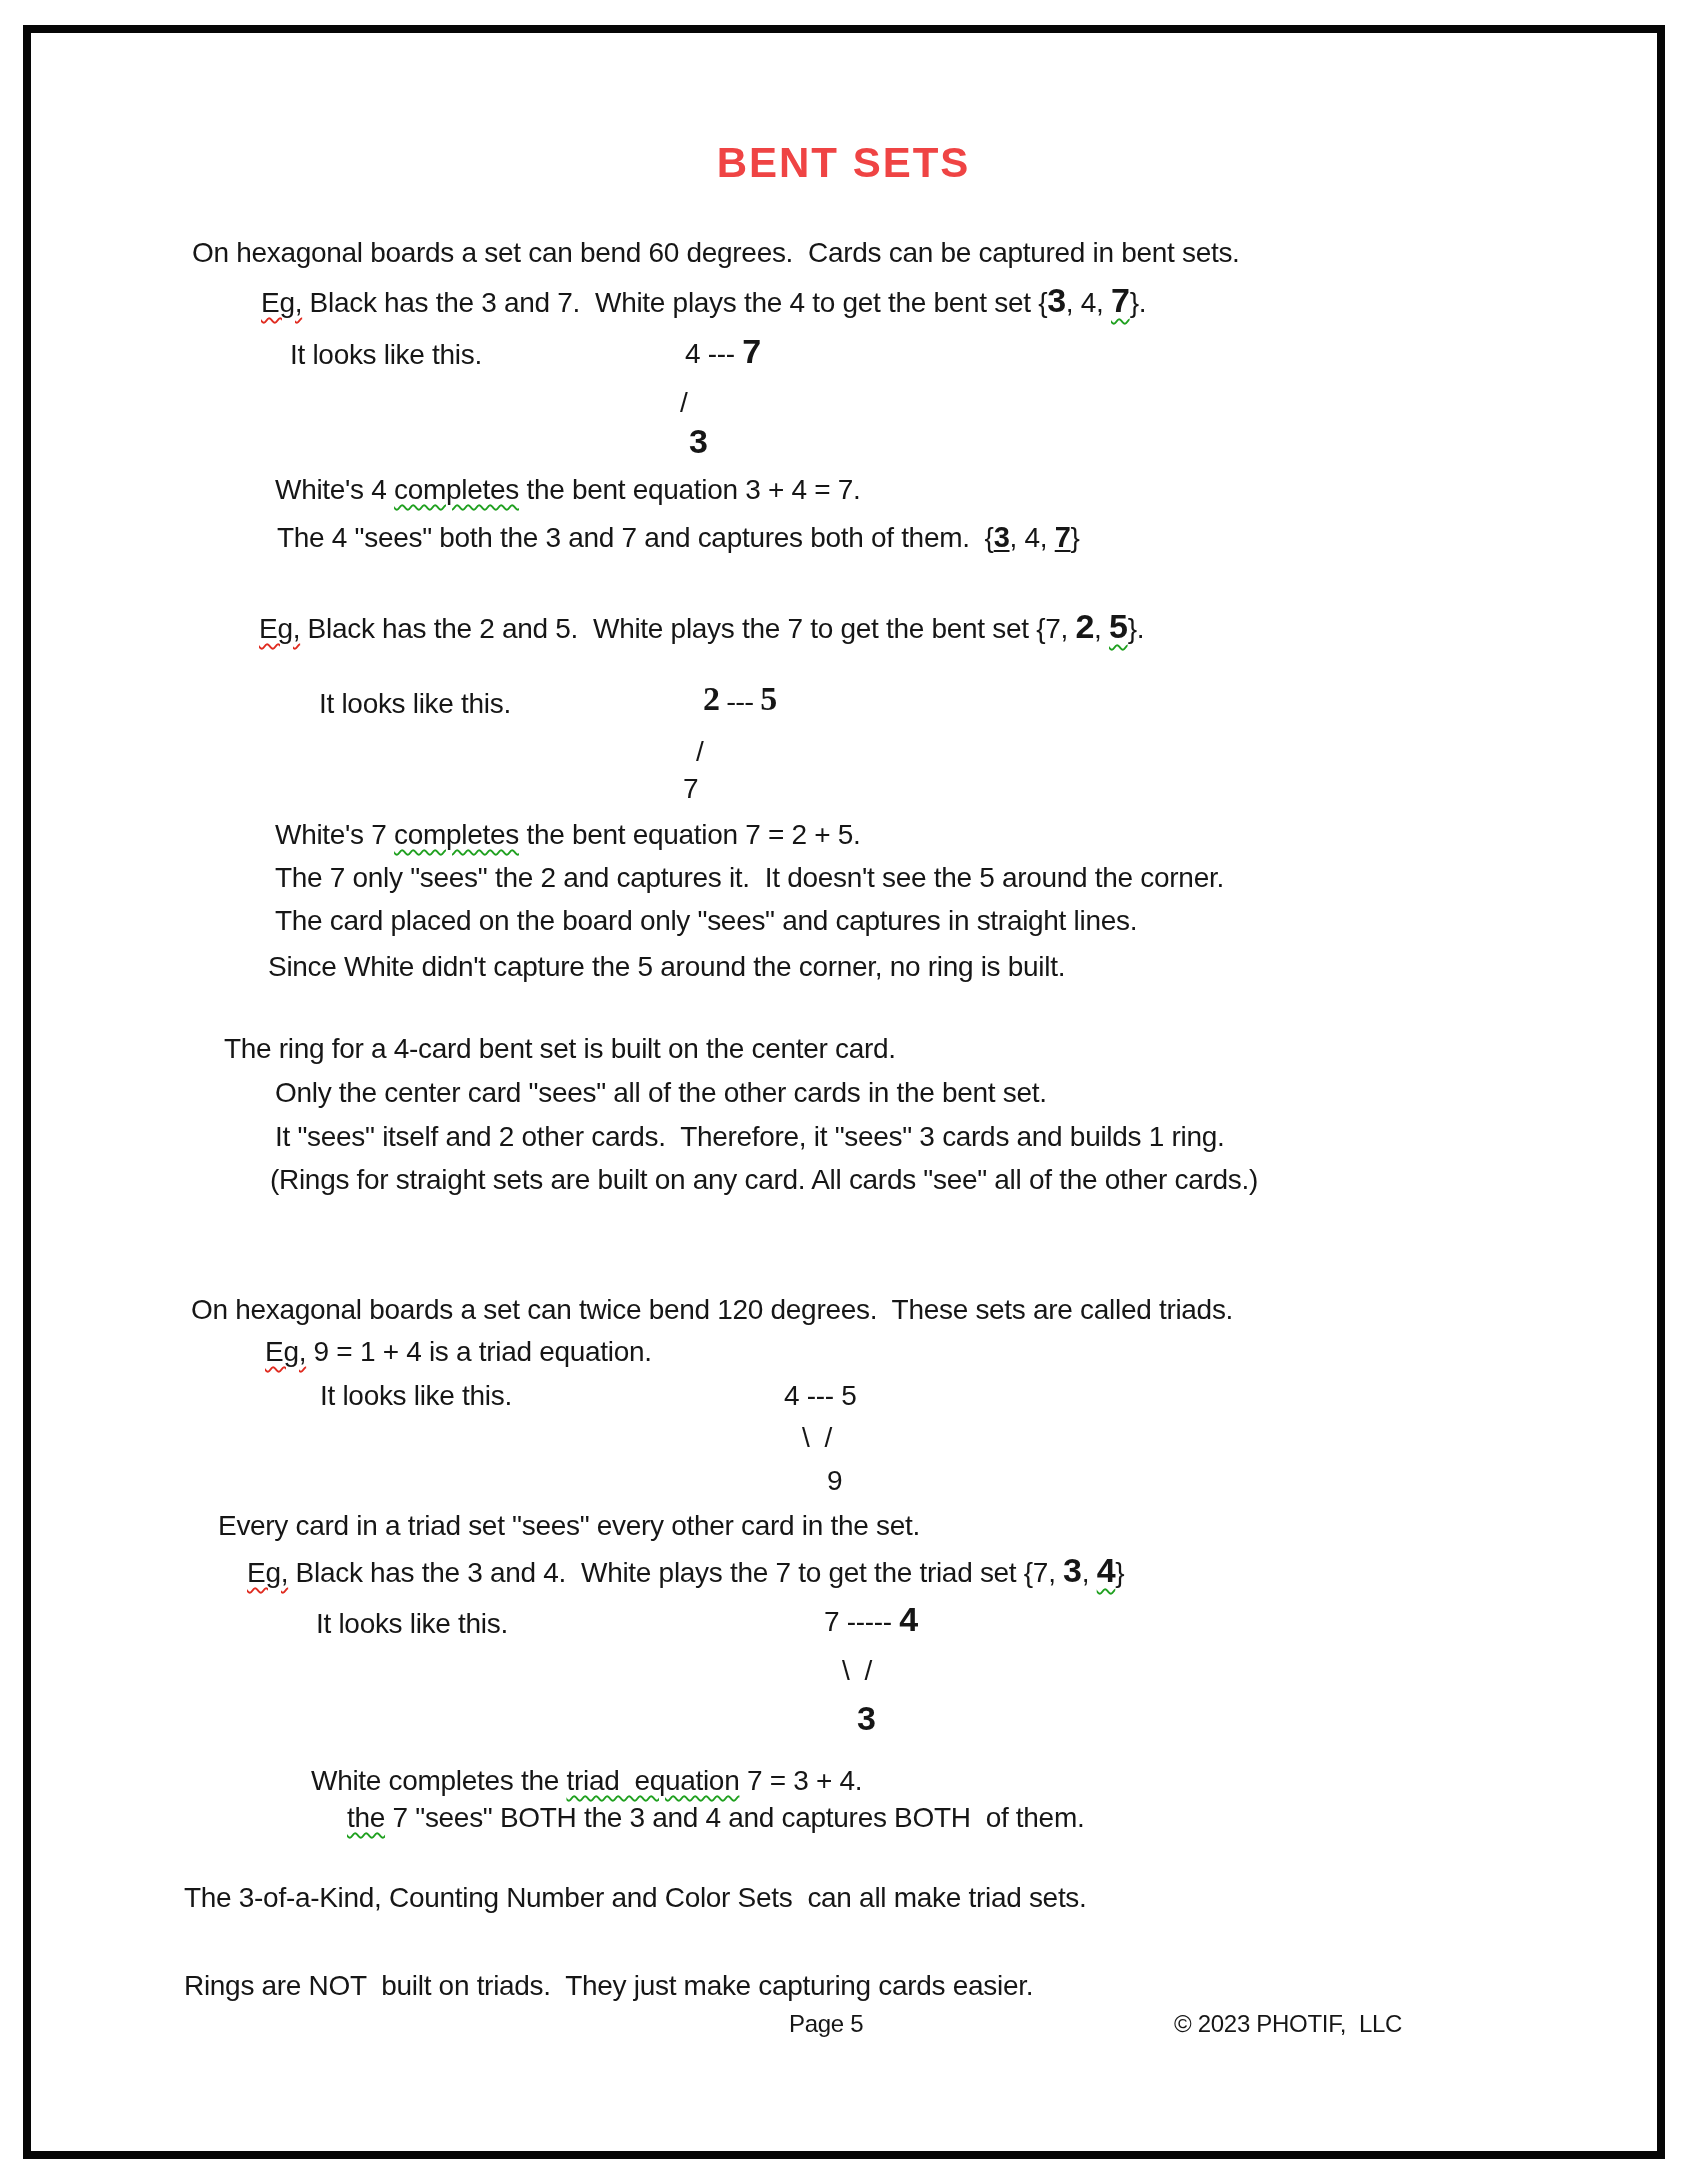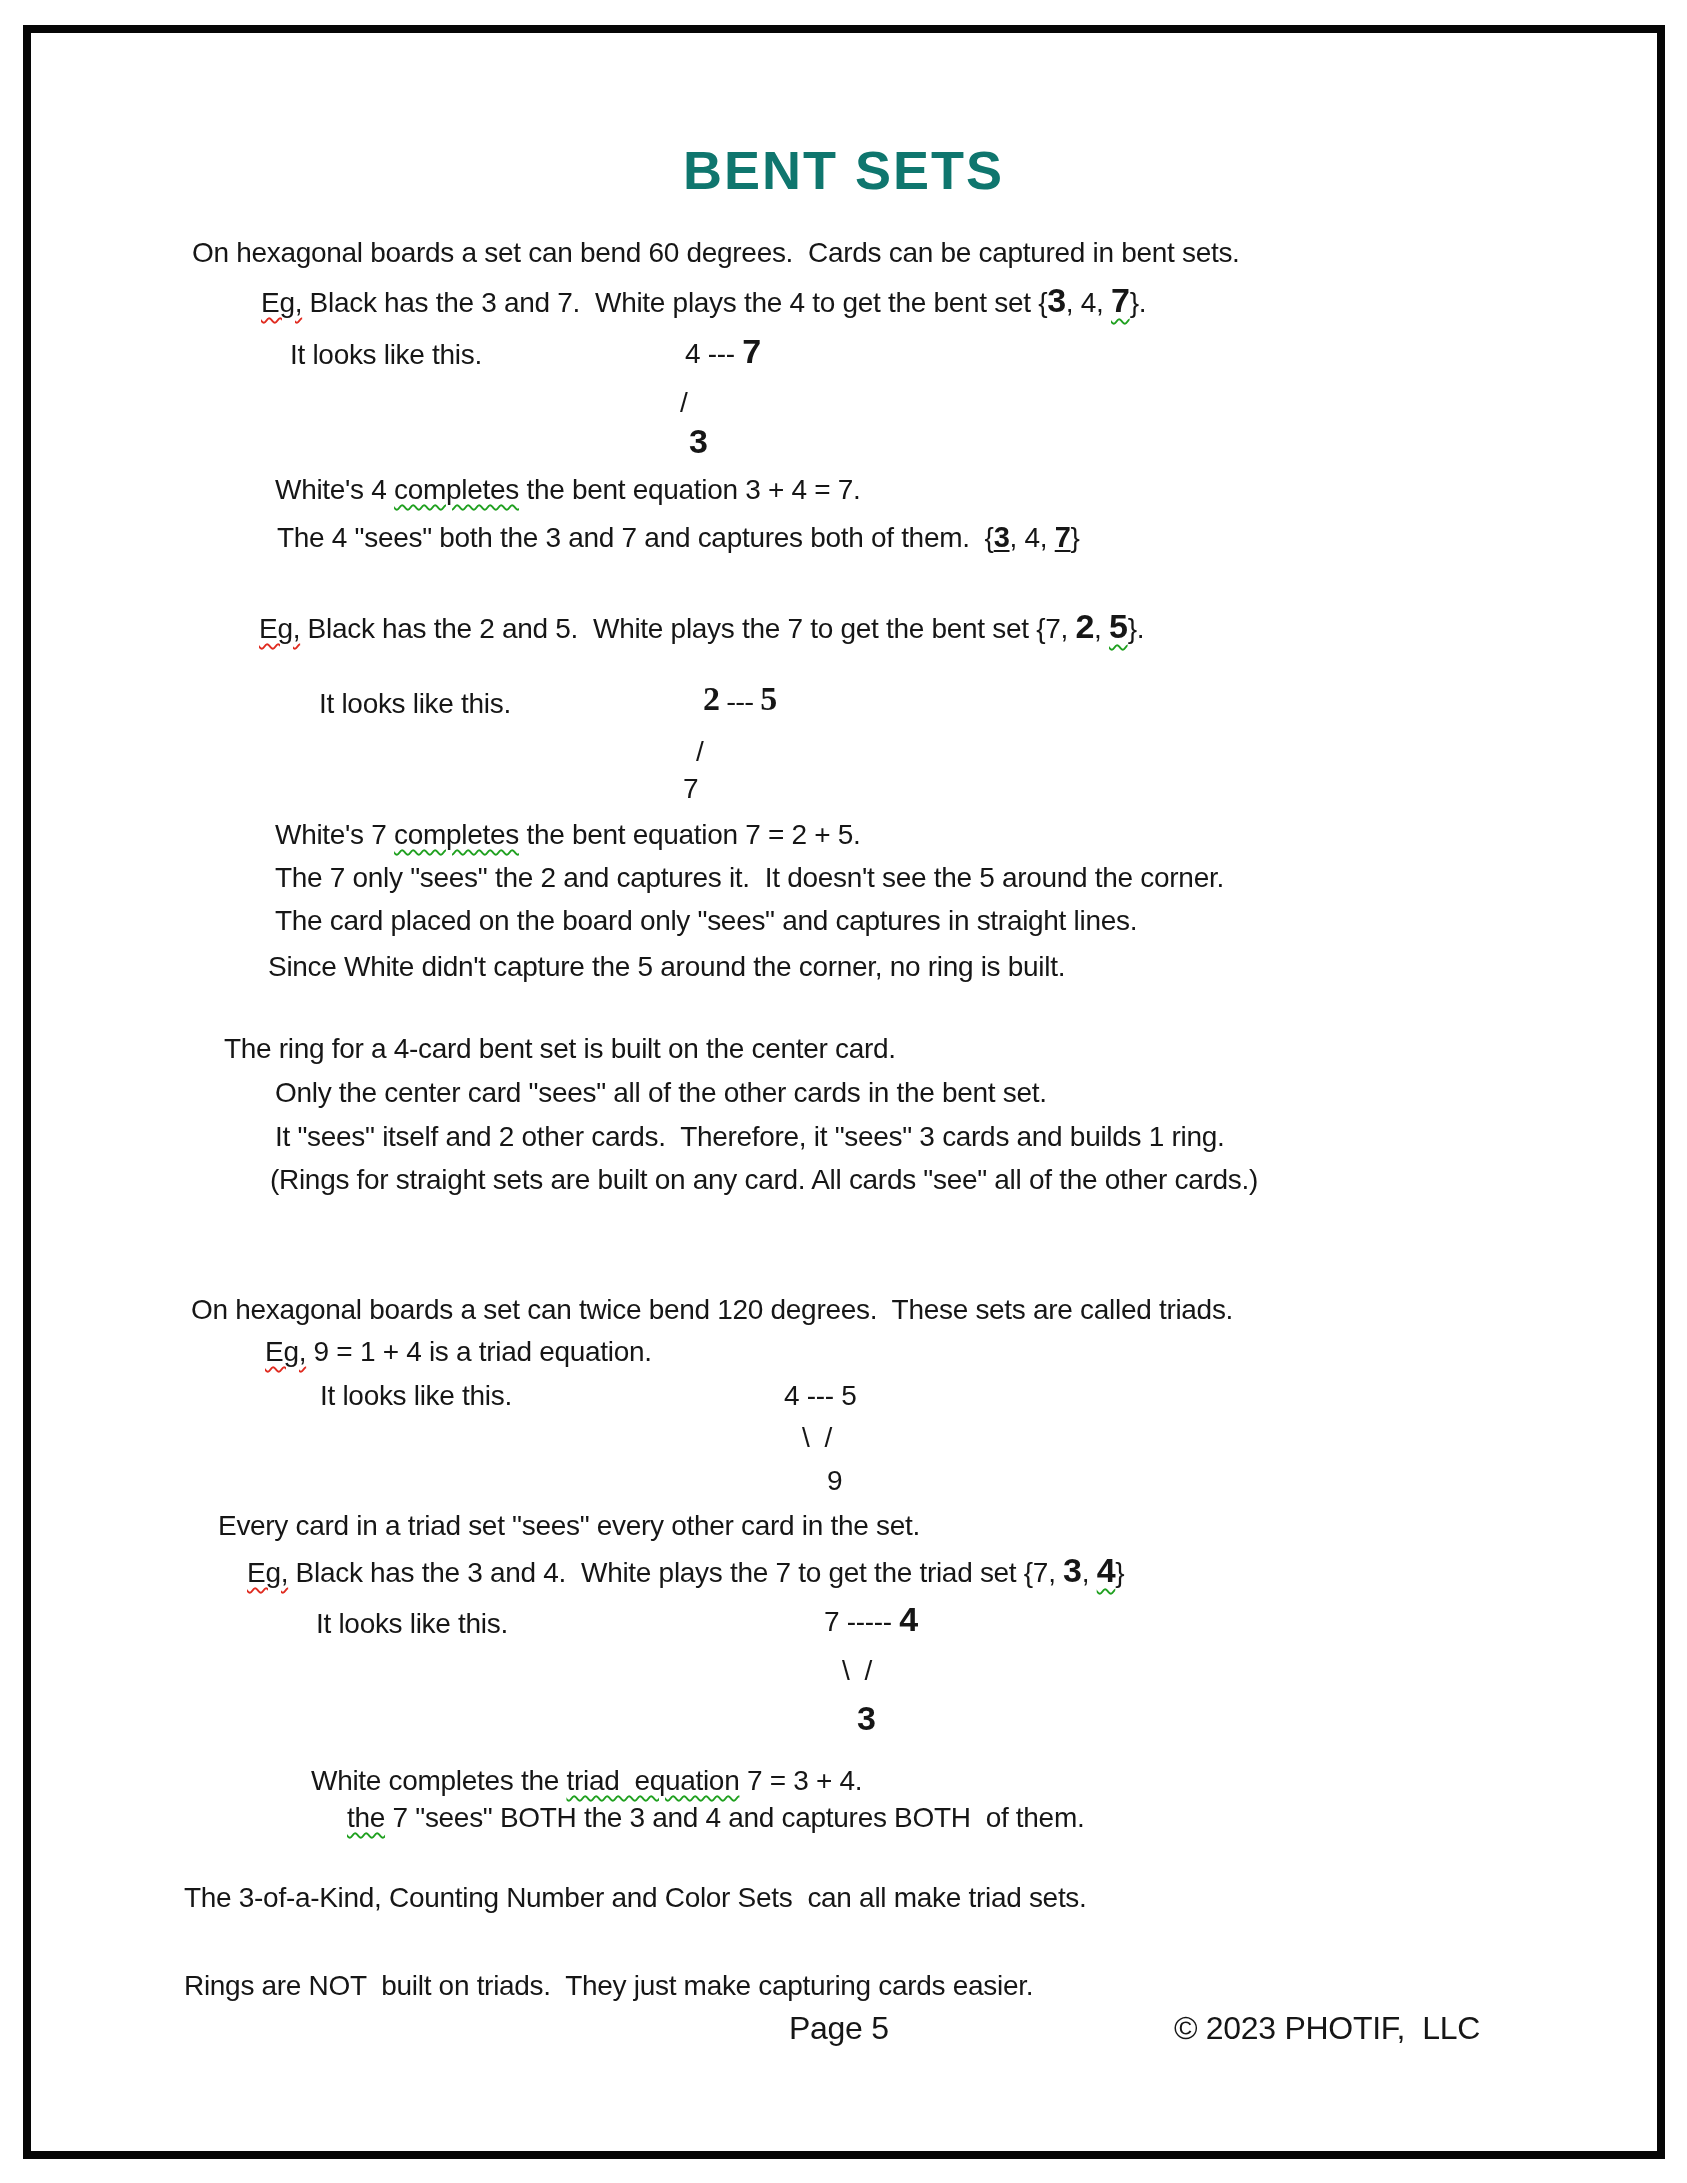--- a/index.html
+++ b/index.html
@@ -13,36 +13,36 @@
   }
   #page-border{
     position:absolute;left:23px;top:24.5px;
     width:1642px;height:2134px;
     border:8px solid #060606;
     box-sizing:border-box;
   }
   .title{
     position:absolute;left:0;right:0;top:139px;
     text-align:center;
-    font-size:54px;font-weight:bold;letter-spacing:2px;
-    color:#0f766e;
+    font-size:42px;font-weight:bold;letter-spacing:2px;
+    color:#ef4444;
   }
   .line{
     position:absolute;
     font-size:28px;
     line-height:1.12;
     white-space:pre;
     letter-spacing:-0.3px;
   }
   .big{font-size:34px;font-weight:bold;}
   .bu{font-size:29px;font-weight:bold;text-decoration:underline;text-underline-offset:3.3px;text-decoration-thickness:2px;}
   .wred{text-decoration:underline wavy #e02b20 2px;text-underline-offset:5.3px;}
   .wgreen{text-decoration:underline wavy #1fa01f 2px;text-underline-offset:5.3px;}
   .big.wgreen{text-underline-offset:6px;}
-  .footer{font-size:32px;}
+  .footer{font-size:24px;}
 </style>
 </head>
 <body>
 
 <div id="page">
   <div id="page-border"></div>
 
   <div class="title">BENT SETS</div>
 
   <div class="line" style="left:192px;top:237px;">On hexagonal boards a set can bend 60 degrees.  Cards can be captured in bent sets.</div>

